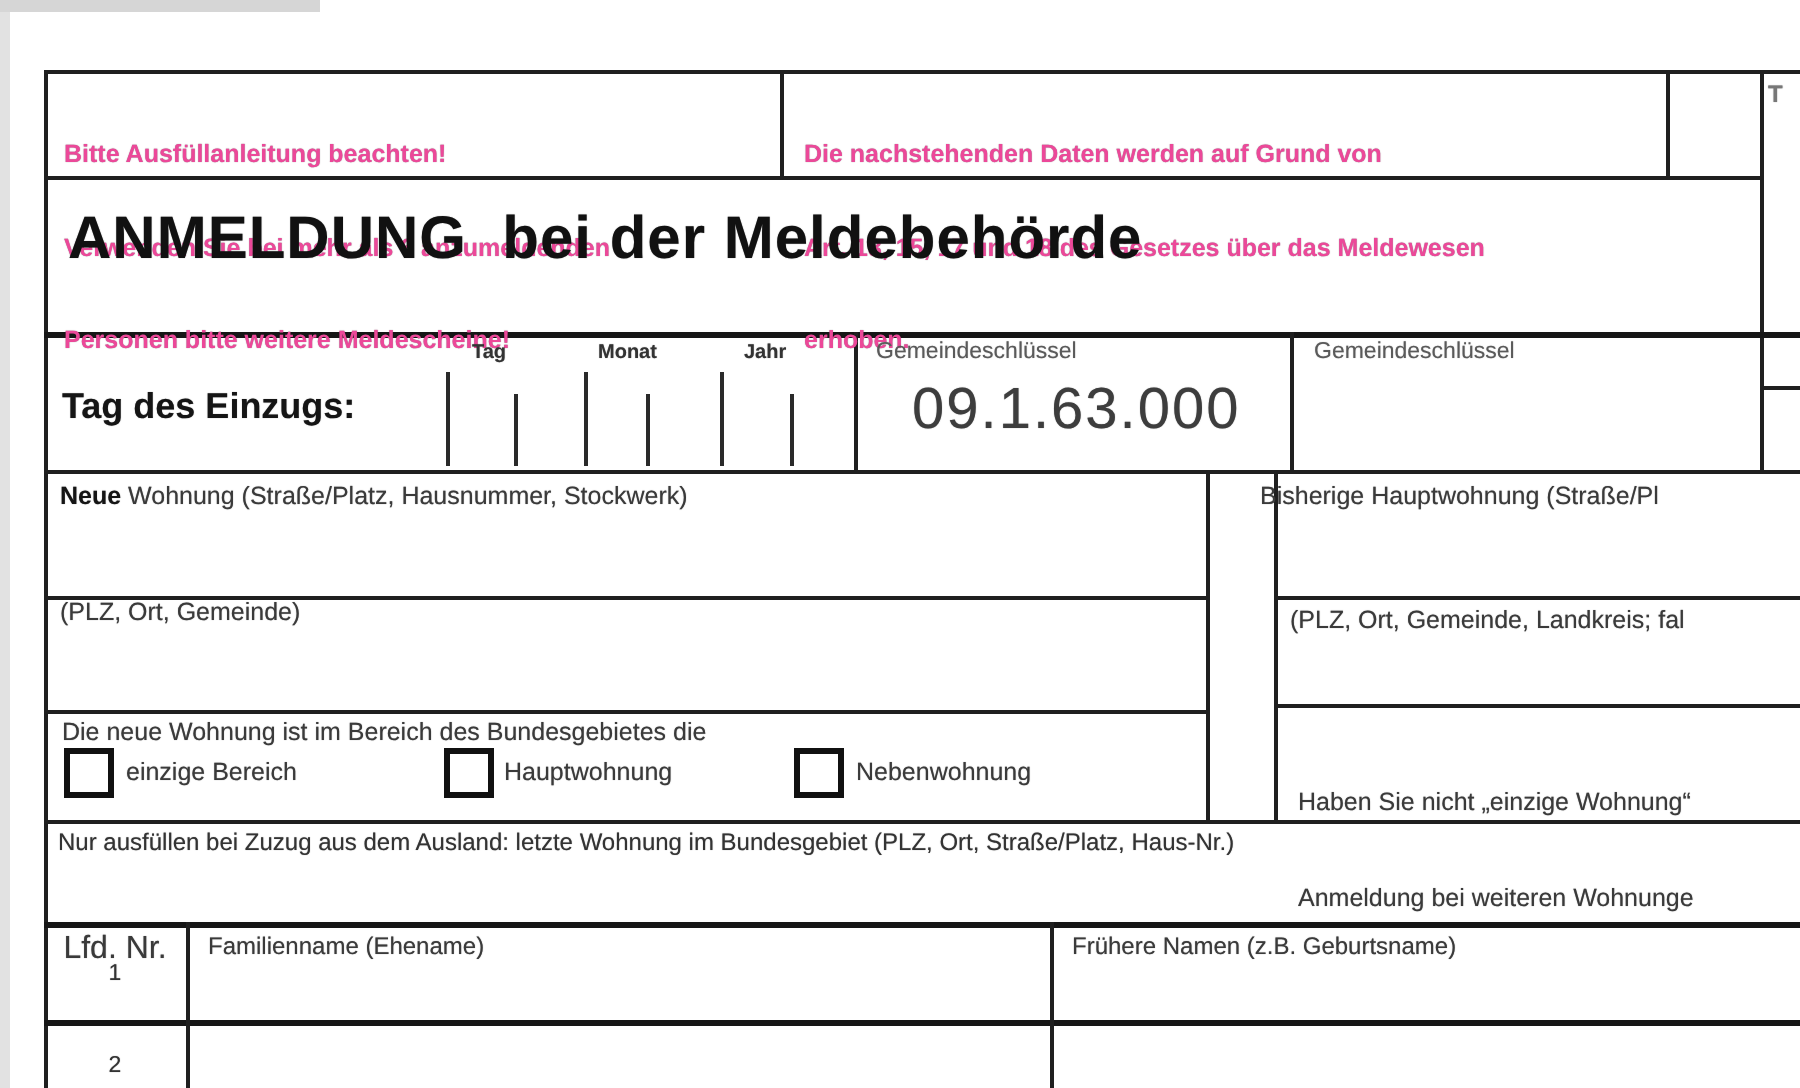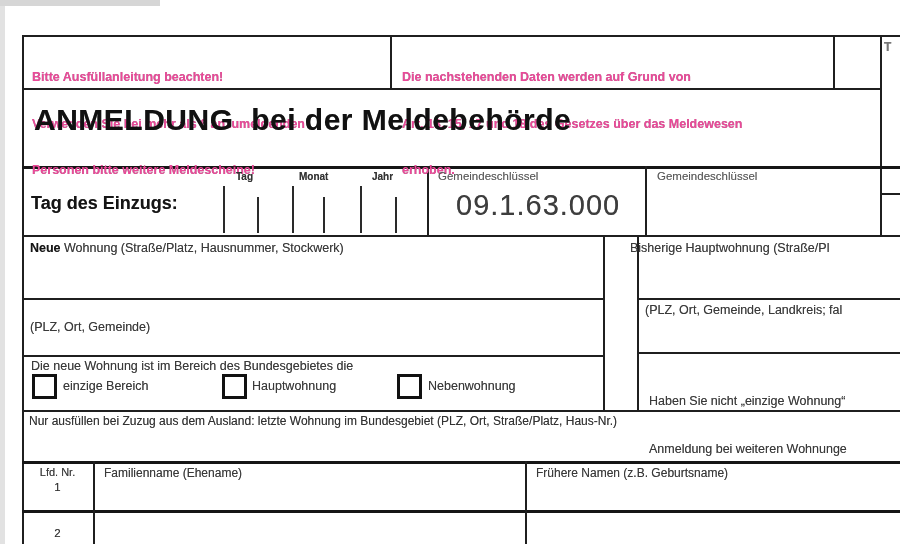--- a/index.html
+++ b/index.html
@@ -94,41 +94,41 @@
   <div class="txt gem-val" style="left:456px;top:189px;">09.1.63.000</div>
 
   <div class="txt gray" style="left:657px;top:170px;font-size:11.5px;">Gemeindeschlüssel</div>
   <div class="abs" style="left:650px;top:190px;width:220px;height:40px;"></div>
 
   <div class="txt cell-lbl" style="left:30px;top:241px;"><span class="b">Neue</span><span> Wohnung (Straße/Platz, Hausnummer, Stockwerk)</span></div>
   <div class="abs" style="left:30px;top:258px;width:560px;height:36px;"></div>
 
   <div class="txt cell-lbl" style="left:609px;top:241px;width:255px;overflow:hidden;margin-left:21px;">Bisherige Hauptwohnung (Straße/Pl</div>
 
-  <div class="txt cell-lbl" style="left:30px;top:320px;">(PLZ, Ort, Gemeinde)</div>
+  <div class="txt cell-lbl" style="left:30px;top:299px;">(PLZ, Ort, Gemeinde)</div>
   <div class="abs" style="left:30px;top:320px;width:560px;height:32px;"></div>
   <div class="txt cell-lbl" style="left:645px;top:303px;width:255px;overflow:hidden;">(PLZ, Ort, Gemeinde, Landkreis; fal</div>
 
   <div class="txt cell-lbl" style="left:31px;top:359px;">Die neue Wohnung ist im Bereich des Bundesgebietes die</div>
   <div class="checkbox" style="left:32px;top:374px;"></div>
   <div class="txt cell-lbl" style="left:63px;top:379px;">einzige Bereich</div>
   <div class="checkbox" style="left:222px;top:374px;"></div>
   <div class="txt cell-lbl" style="left:252px;top:379px;">Hauptwohnung</div>
   <div class="checkbox" style="left:397px;top:374px;"></div>
   <div class="txt cell-lbl" style="left:428px;top:379px;">Nebenwohnung</div>
 
   <div class="txt cell-lbl" style="left:649px;top:361px;line-height:16px;width:251px;overflow:hidden;">
     <div>Haben Sie nicht „einzige Wohnung“</div>
     <div>Anmeldung bei weiteren Wohnunge</div>
   </div>
 
   <div class="txt" style="left:29px;top:414px;font-size:12px;color:#333;">Nur ausfüllen bei Zuzug aus dem Ausland: letzte Wohnung im Bundesgebiet (PLZ, Ort, Straße/Platz, Haus-Nr.)</div>
   <div class="abs" style="left:29px;top:430px;width:850px;height:28px;"></div>
 
-  <div class="txt" style="left:22px;top:466px;width:71px;text-align:center;font-size:11px;color:#3a3a3a;">Lfd. Nr.</div>
+  <div class="txt" style="left:22px;top:466px;width:71px;text-align:center;font-size:16px;color:#3a3a3a;">Lfd. Nr.</div>
   <div class="txt" style="left:22px;top:481px;width:71px;text-align:center;font-size:11.5px;color:#333;">1</div>
   <div class="txt cell-lbl" style="left:104px;top:466px;font-size:12px;">Familienname (Ehename)</div>
   <div class="abs" style="left:104px;top:482px;width:410px;height:26px;"></div>
   <div class="txt cell-lbl" style="left:536px;top:466px;font-size:12px;">Frühere Namen (z.B. Geburtsname)</div>
   <div class="abs" style="left:536px;top:482px;width:340px;height:26px;"></div>
   <div class="txt" style="left:22px;top:527px;width:71px;text-align:center;font-size:11.5px;color:#333;">2</div>
   <div class="abs" style="left:104px;top:514px;width:410px;height:30px;"></div>
 
 </div>
 

